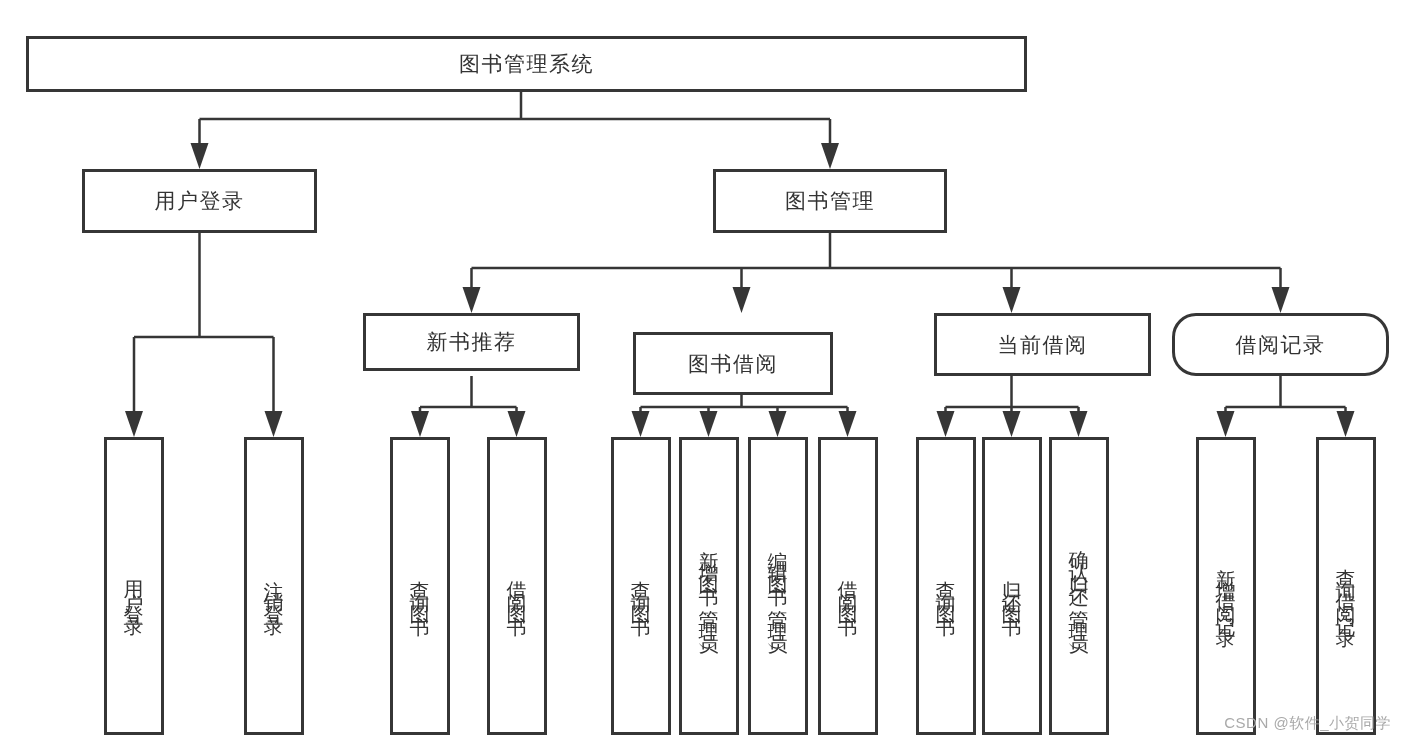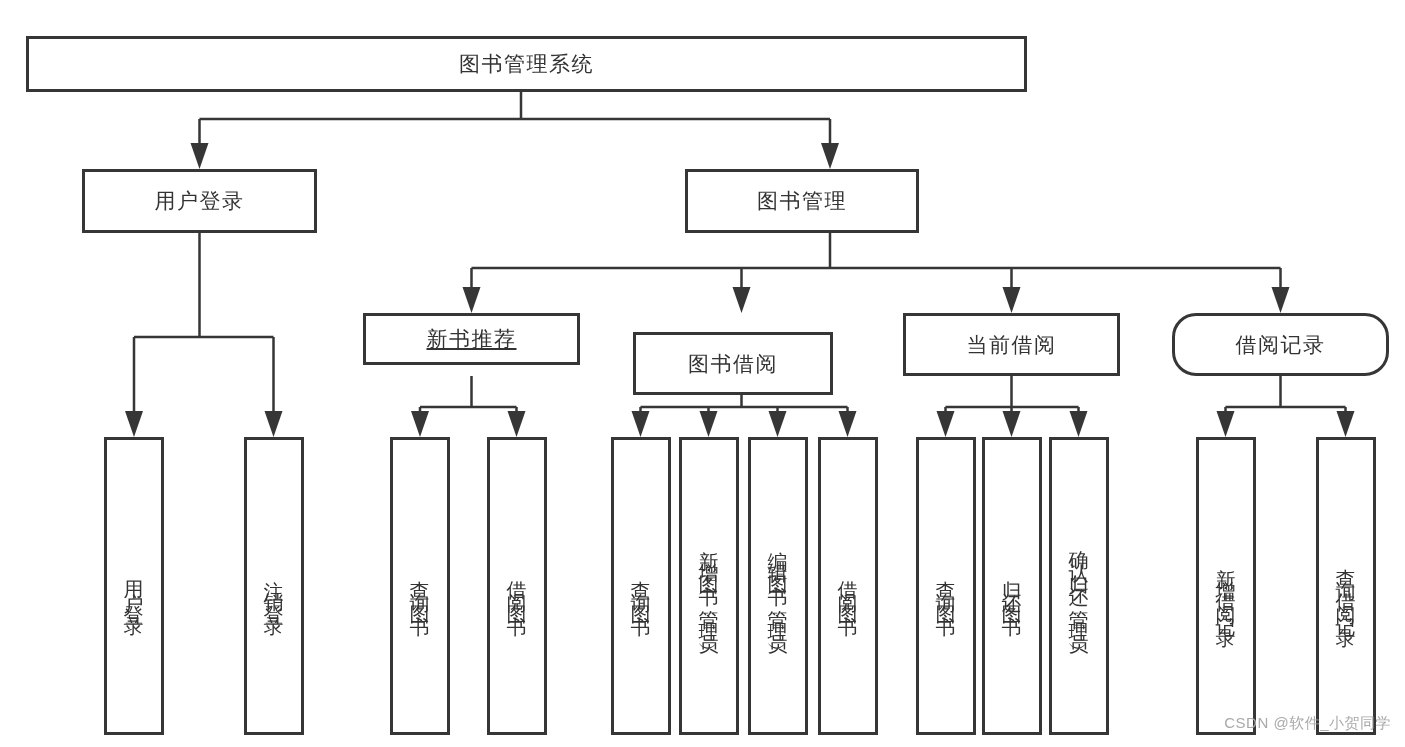--- a/index.html
+++ b/index.html
@@ -103,25 +103,25 @@
     <use href="#arw" x="1078.5" y="437"></use>
 
     <path d="M1280.5,376 V407 M1225.5,407 H1345.5 M1225.5,407 V414 M1345.5,407 V414"></path>
     <use href="#arw" x="1225.5" y="437"></use>
     <use href="#arw" x="1345.5" y="437"></use>
   </svg>
 
   <div class="node h-node" style="left:26px; top:13px; width:1001px; height:56px;margin-top:23px;">图书管理系统</div>
 
   <div class="node h-node" style="left:82px; top:169px; width:235px; height:64px;">用户登录</div>
-  <div class="node h-node" style="left:685px; top:169px; width:234px; height:64px;">图书管理</div>
+  <div class="node h-node" style="left:713px; top:169px; width:234px; height:64px;">图书管理</div>
 
-  <div class="node h-node" style="left:363px; top:313px; width:217px; height:52px;text-decoration:underline;">新书推荐</div>
+  <div class="node h-node" style="left:363px; top:313px; width:217px; height:58px;">新书推荐</div>
   <div class="node h-node" style="left:633px; top:313px; width:200px; height:63px;margin-top:19px;">图书借阅</div>
-  <div class="node h-node" style="left:903px; top:313px; width:217px; height:63px;">当前借阅</div>
+  <div class="node h-node" style="left:934px; top:313px; width:217px; height:63px;">当前借阅</div>
   <div class="node h-node" style="left:1172px; top:313px; width:217px; height:63px;border-radius:24px;">借阅记录</div>
 
   <div class="node v-node" style="left:104px; top:437px; width:60px; height:298px;">用户登录</div>
   <div class="node v-node" style="left:244px; top:437px; width:60px; height:298px;">注销登录</div>
 
   <div class="node v-node" style="left:390px; top:437px; width:60px; height:298px;">查询图书</div>
   <div class="node v-node" style="left:487px; top:437px; width:60px; height:298px;">借阅图书</div>
 
   <div class="node v-node" style="left:611px; top:437px; width:60px; height:298px;">查询图书</div>
   <div class="node v-node" style="left:679px; top:437px; width:60px; height:298px;">新增图书（管理员）</div>

